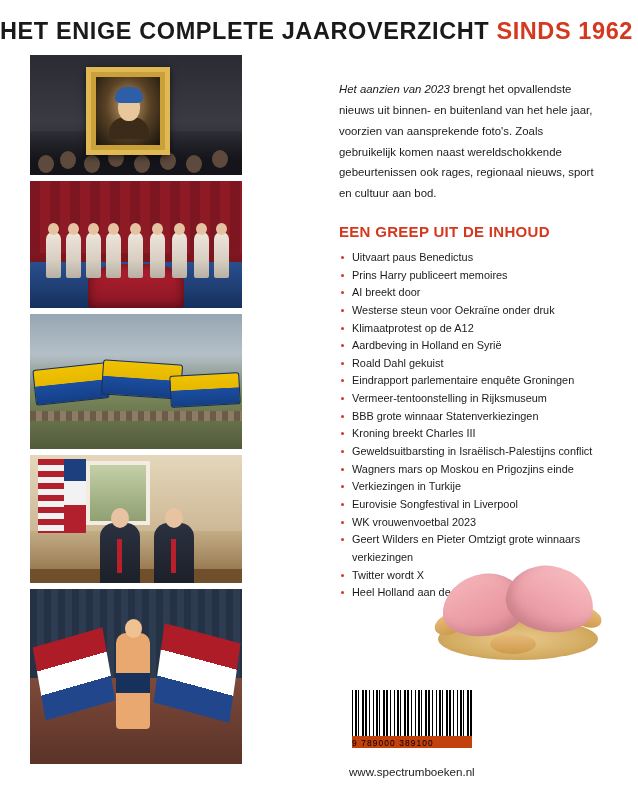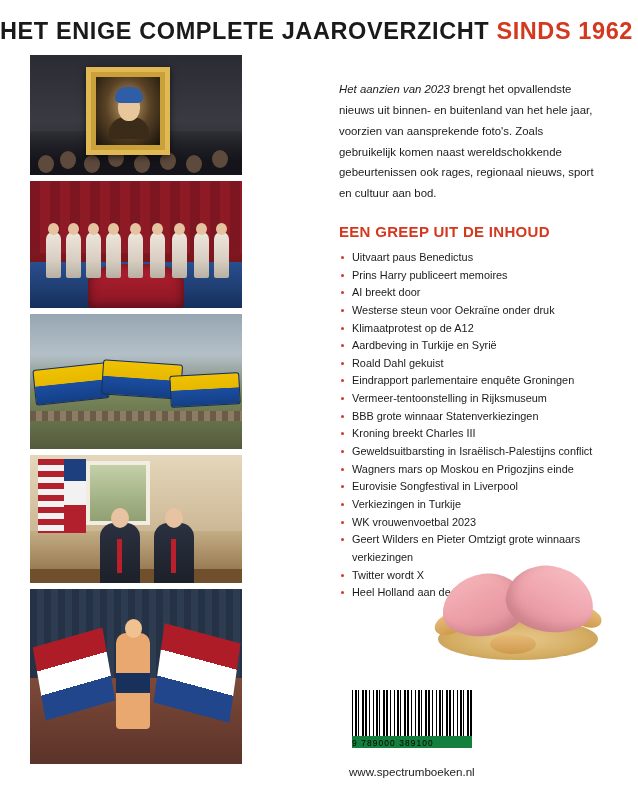--- a/index.html
+++ b/index.html
@@ -294,21 +294,21 @@
     font-size: 11px;
     color: #222;
     font-style: italic;
   }
   .barcode-box {
     position: absolute;
     left: 352px;
     top: 690px;
     width: 120px;
     height: 58px;
-    background: #15803d;
+    background: #c2410c;
   }
   .barcode-bars {
     width: 120px;
     height: 46px;
     background:
       repeating-linear-gradient(90deg,
         #000 0 1px, #fff 1px 3px, #000 3px 5px, #fff 5px 6px,
         #000 6px 7px, #fff 7px 10px, #000 10px 12px, #fff 12px 13px,
         #000 13px 15px, #fff 15px 17px, #000 17px 18px, #fff 18px 21px);
   }
@@ -433,30 +433,30 @@
   <p class="intro"><em>Het aanzien van 2023</em><span> brengt het opvallendste nieuws uit binnen- en buitenland van het hele jaar, voorzien van aansprekende foto's. Zoals gebruikelijk komen naast wereldschokkende gebeurtenissen ook rages, regionaal nieuws, sport en cultuur aan bod.</span></p>
 
   <div class="inhoud-title">EEN GREEP UIT DE INHOUD</div>
 
   <ul class="inhoud">
     <li>Uitvaart paus Benedictus</li>
     <li>Prins Harry publiceert memoires</li>
     <li>AI breekt door</li>
     <li>Westerse steun voor Oekraïne onder druk</li>
     <li>Klimaatprotest op de A12</li>
-    <li>Aardbeving in Turkije en Syrië</li>
+    <li>Aardbeving in Holland en Syrië</li>
     <li>Roald Dahl gekuist</li>
     <li>Eindrapport parlementaire enquête Groningen</li>
     <li>Vermeer-tentoonstelling in Rijksmuseum</li>
     <li>BBB grote winnaar Statenverkiezingen</li>
     <li>Kroning breekt Charles III</li>
     <li>Geweldsuitbarsting in Israëlisch-Palestijns conflict</li>
     <li>Wagners mars op Moskou en Prigozjins einde</li>
+    <li>Verkiezingen in Turkije</li>
     <li>Eurovisie Songfestival in Liverpool</li>
-    <li>Verkiezingen in Turkije</li>
     <li>WK vrouwenvoetbal 2023</li>
     <li>Geert Wilders en Pieter Omtzigt grote winnaars verkiezingen</li>
     <li>Twitter wordt X</li>
     <li>Heel Holland aan de crompouce</li>
   </ul>
 </div>
 
 <div class="crompouce">
   <div class="plateform"></div>
   <div class="horn h1"></div>

